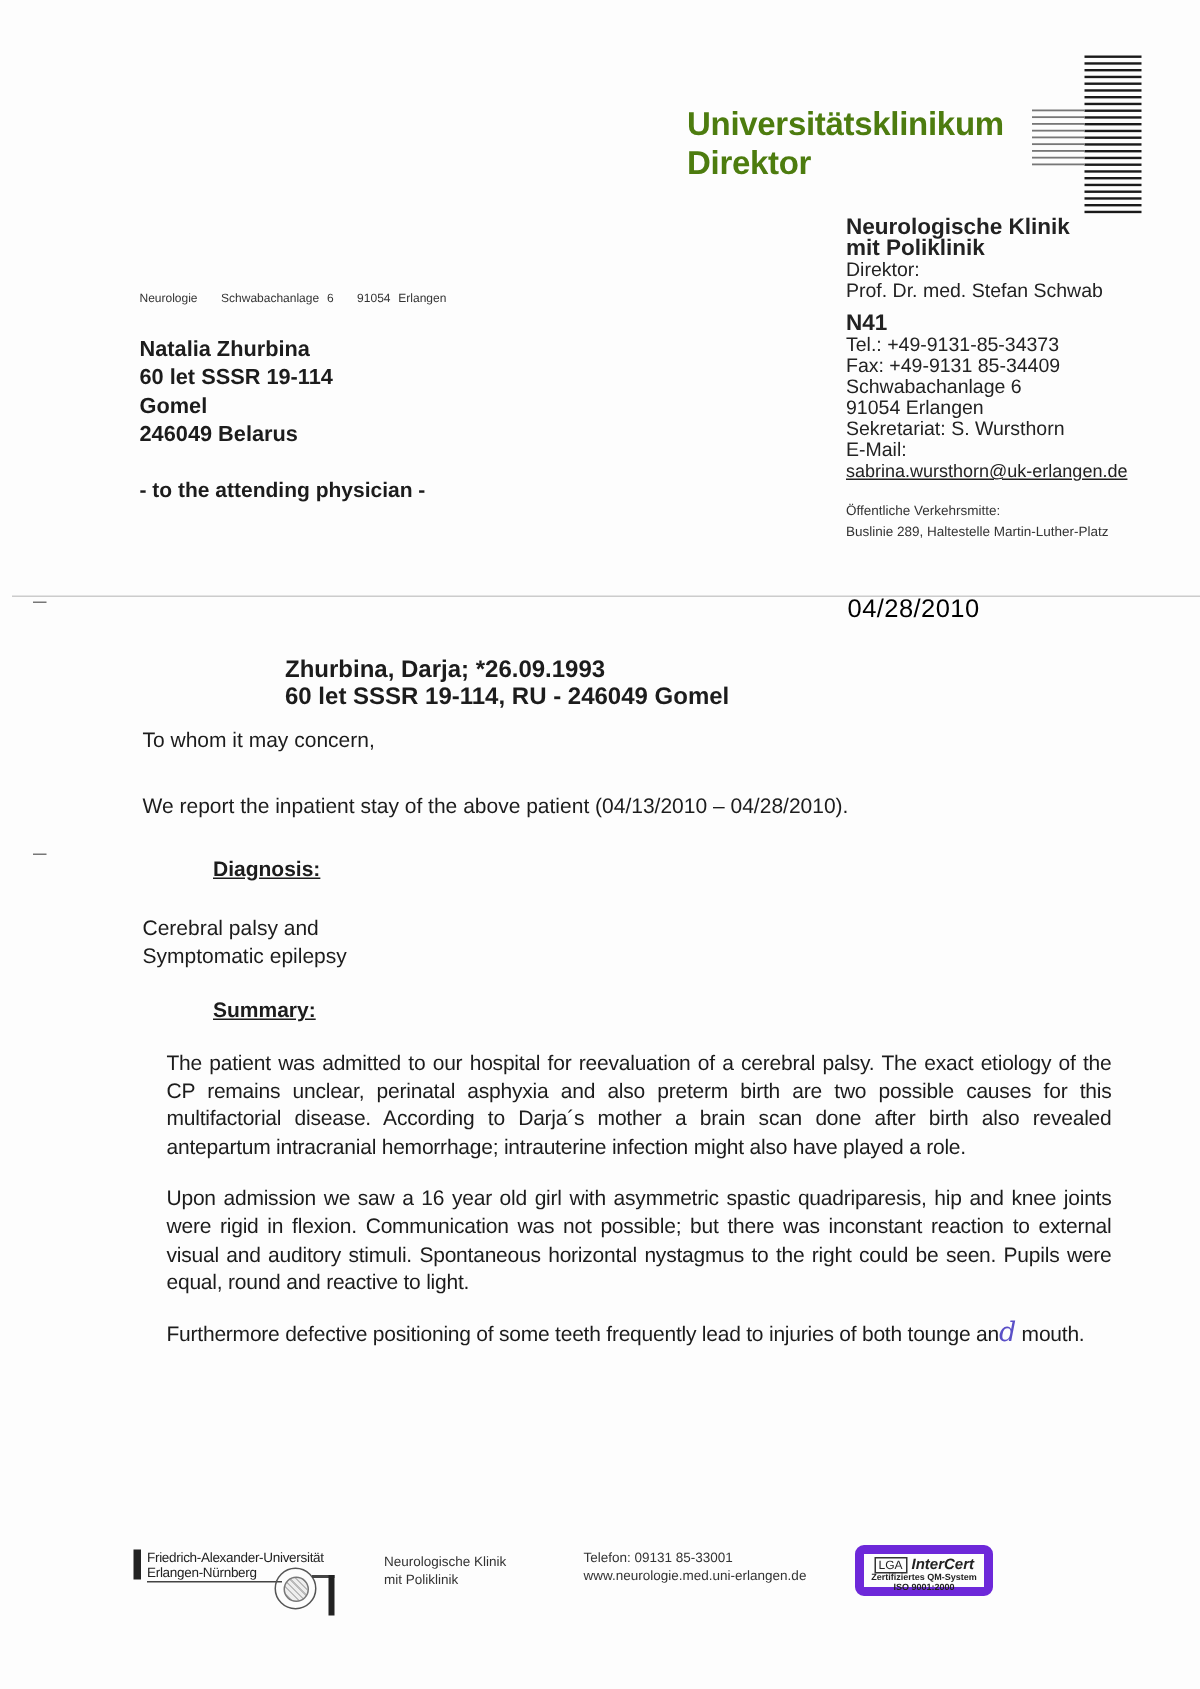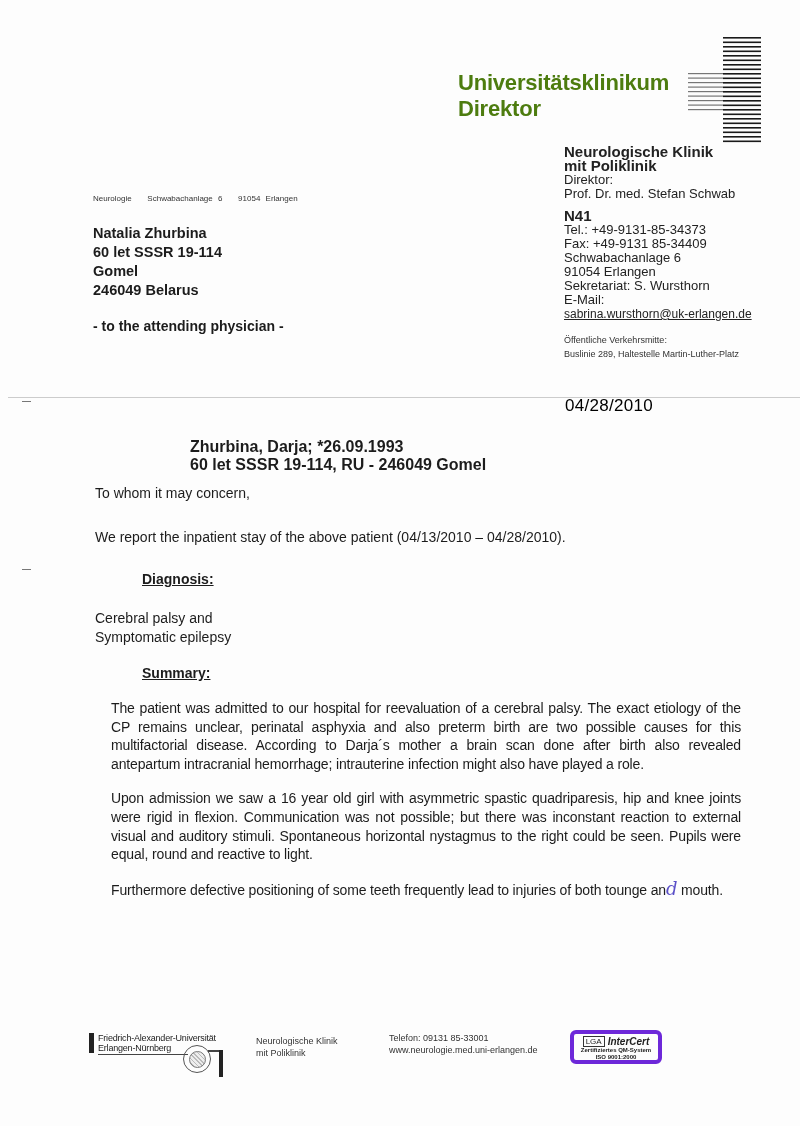--- a/index.html
+++ b/index.html
@@ -50,21 +50,21 @@
   
   .footer-bar { left: 89px; top: 1033px; width: 5px; height: 20px; background: #222; }
   .fau { left: 98px; top: 1033px; font-weight: normal; font-size: 9px; line-height: 10px; color: #222; letter-spacing: -0.2px; }
   .fau-underline { left: 98px; top: 1054px; width: 90px; height: 1px; background: #444; }
   .seal { left: 183px; top: 1045px; width: 28px; height: 28px; border-radius: 50%; border: 1.5px solid #555; box-sizing: border-box; }
   .seal-inner { position: absolute; left: 5px; top: 5px; width: 15px; height: 15px; border-radius: 50%; border: 1px solid #777; background: repeating-linear-gradient(45deg,#bbb 0 1px,#eee 1px 3px); }
   .right-bar-h { left: 208px; top: 1050px; width: 15px; height: 1.5px; background: #444; }
   .right-bar-v { left: 219px; top: 1050px; width: 4px; height: 27px; background: #222; }
   .footer-col { font-size: 9px; line-height: 12px; color: #333; }
   .badge {
-    left: 570px; top: 1030px; width: 92px; height: 34px; border: 4px solid #6d28d9; border-radius: 6px;
+    left: 570px; top: 1030px; width: 92px; height: 34px; border: 6px solid #6d28d9; border-radius: 6px;
     box-sizing: border-box; font-size: 6px; text-align: center; color: #222;
   }
   .badge .top { display: flex; align-items: center; justify-content: center; gap: 3px; margin-top: 2px; }
   .badge .lga { border: 1px solid #333; font-size: 8px; padding: 0 2px; line-height: 9px; }
   .badge .ic { font-weight: bold; font-style: italic; font-size: 10px; }
   .badge .sub { font-weight: bold; line-height: 7px; }
 </style>
 </head>
 <body>
 

